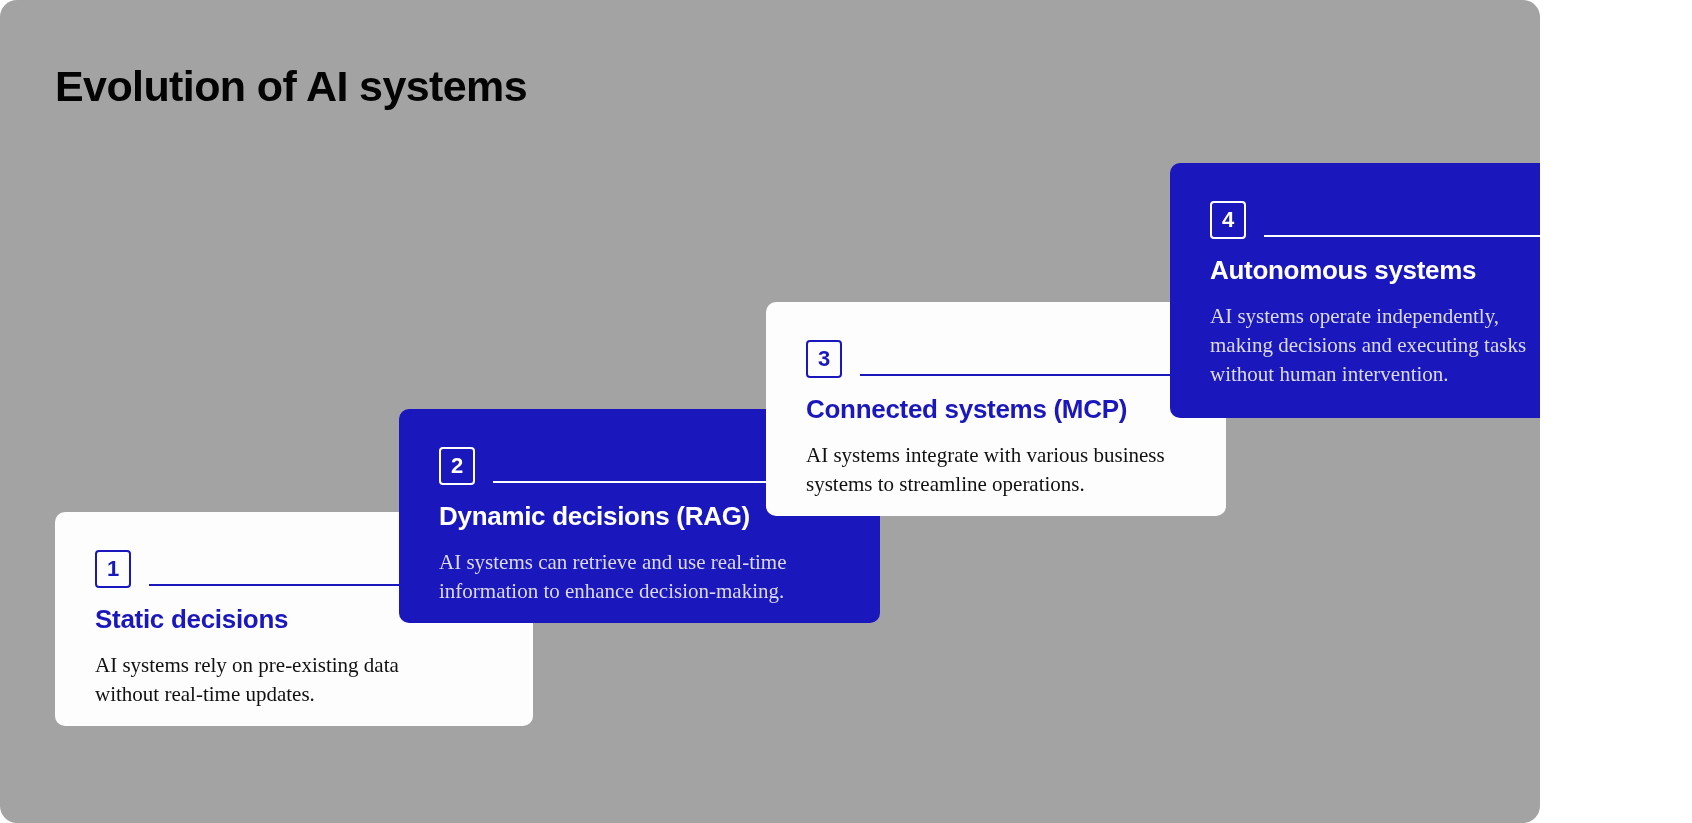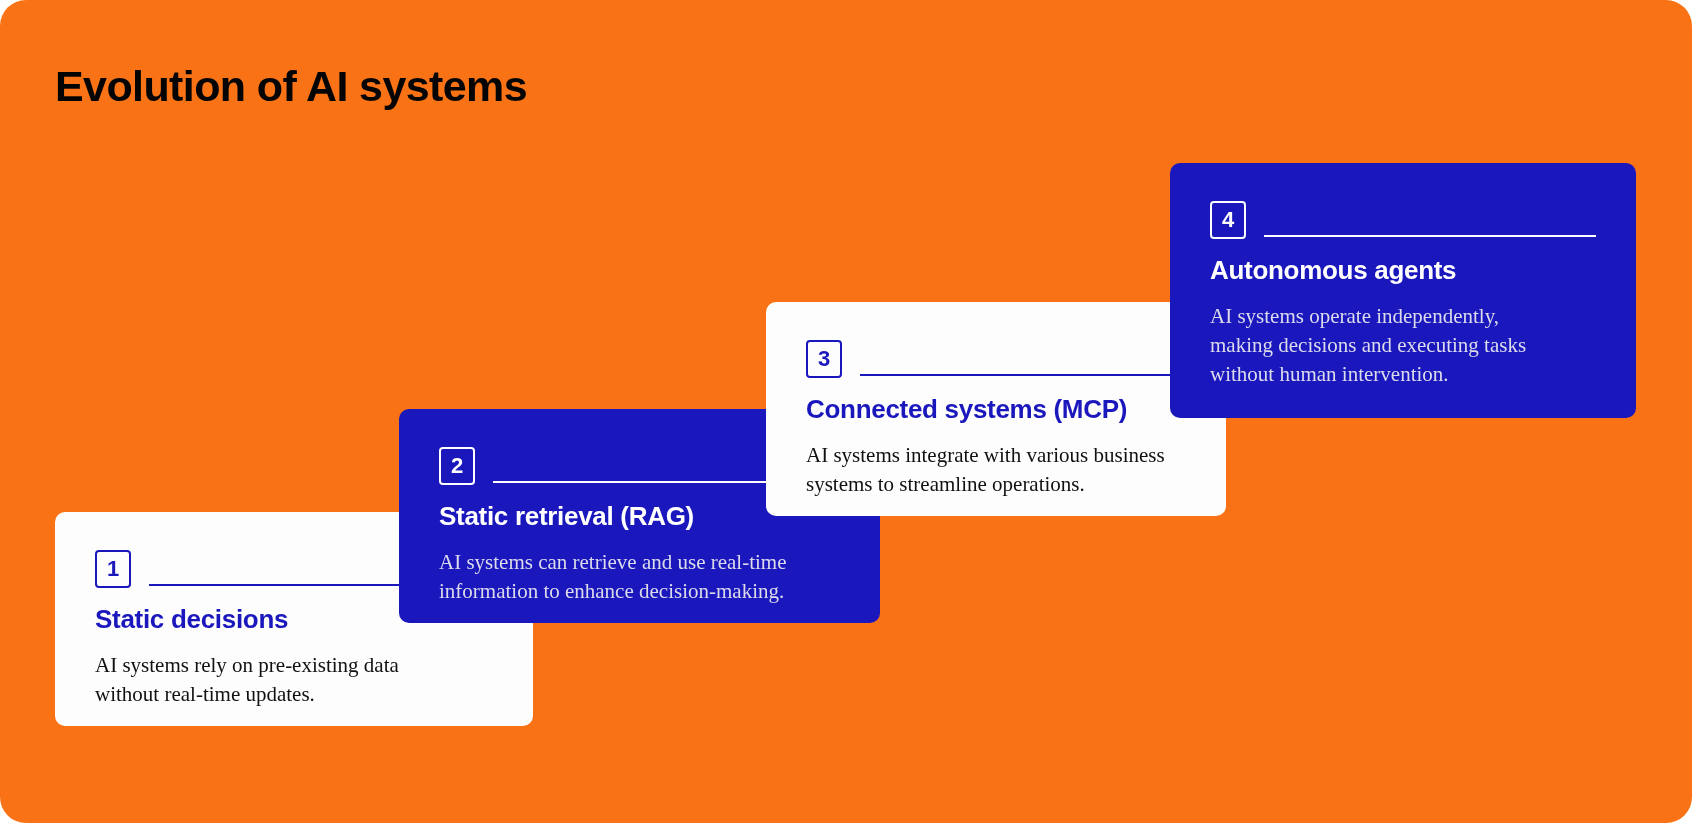--- a/index.html
+++ b/index.html
@@ -9,24 +9,24 @@
   }
   body {
     width: 1692px;
     height: 823px;
     overflow: hidden;
     font-family: "Liberation Sans", sans-serif;
   }
 
   #canvas {
     position: relative;
-    width: 1692px;
+    width: 1540px;
     height: 823px;
-    background: #f97316;
-    border-radius: 26px;
+    background: #a3a3a3;
+    border-radius: 17px;
     overflow: hidden;
     box-sizing: border-box;
   }
 
   #page-title {
     position: absolute;
     left: 55px;
     top: 62px;
     font-size: 43px;
     font-weight: bold;
@@ -131,39 +131,39 @@
     <div class="card-title">Static decisions</div>
     <div class="card-body">AI systems rely on pre-existing data
 without real-time updates.</div>
   </div>
 
   <div class="card blue" id="card-2">
     <div class="card-head">
       <div class="num-box">2</div>
       <div class="rule"></div>
     </div>
-    <div class="card-title">Static retrieval (RAG)</div>
+    <div class="card-title">Dynamic decisions (RAG)</div>
     <div class="card-body">AI systems can retrieve and use real-time
 information to enhance decision-making.</div>
   </div>
 
   <div class="card white" id="card-3">
     <div class="card-head">
       <div class="num-box">3</div>
       <div class="rule"></div>
     </div>
     <div class="card-title">Connected systems (MCP)</div>
     <div class="card-body">AI systems integrate with various business
 systems to streamline operations.</div>
   </div>
 
   <div class="card blue" id="card-4">
     <div class="card-head">
       <div class="num-box">4</div>
       <div class="rule"></div>
     </div>
-    <div class="card-title">Autonomous agents</div>
+    <div class="card-title">Autonomous systems</div>
     <div class="card-body">AI systems operate independently,
 making decisions and executing tasks
 without human intervention.</div>
   </div>
 
 </div>
 
 </body></html>

